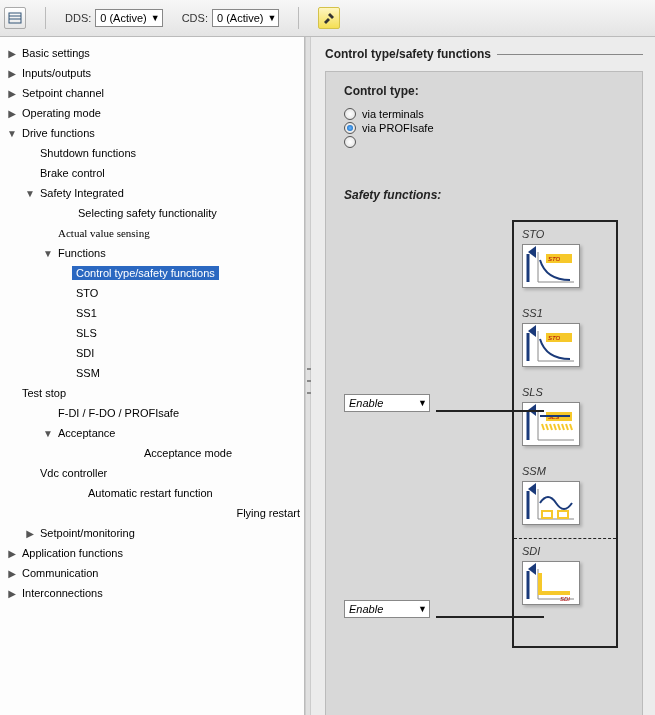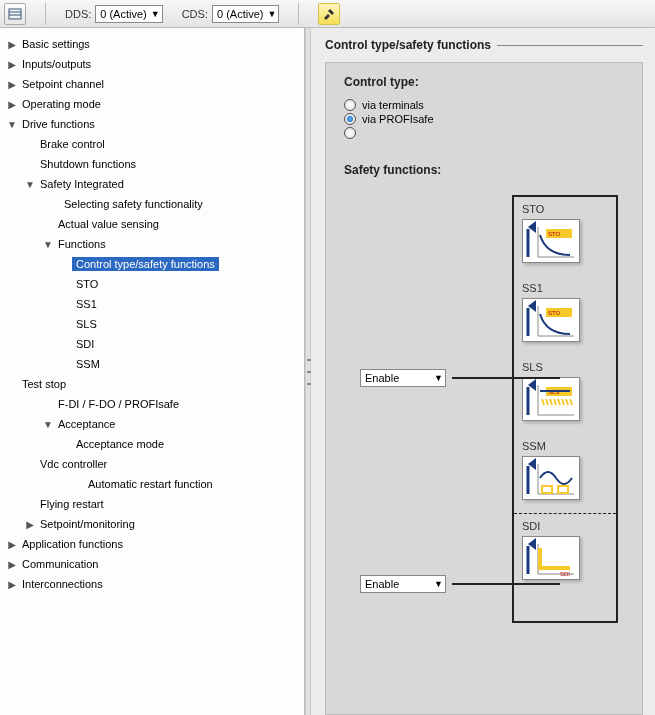--- a/index.html
+++ b/index.html
@@ -6,21 +6,21 @@
   body {
     margin: 0;
     font-family: Tahoma, Arial, sans-serif;
     font-size: 11px;
     background: #ececec;
     width: 655px;
     height: 715px;
     overflow: hidden;
   }
   .toolbar {
-    height: 28px;
+    height: 37px;
     background: linear-gradient(#f7f7f7, #e4e4e4);
     border-bottom: 1px solid #bbb;
     display: flex;
     align-items: center;
     padding: 0 4px;
     gap: 19px;
   }
   .tb-btn {
     width: 22px; height: 22px;
     border: 1px solid #aaa;
@@ -103,41 +103,41 @@
   }
   .radio {
     width:12px; height:12px; border:1px solid #555; border-radius:50%;
     background:radial-gradient(#fff,#ddd);
     display:flex; align-items:center; justify-content:center;
   }
   .radio.checked::after {
     content:""; width:6px; height:6px; border-radius:50%;
     background:radial-gradient(#6ab8ff,#0a5fb8);
   }
-  .safety-wrap { margin-top:24px; }
+  .safety-wrap { margin-top:40px;font-style:italic; }
   .sf-body { position:relative; margin-top:18px; height:430px; }
   .sf-box {
     position:absolute; right:6px; top:0;
     width:106px; height:428px;
     border:2px solid #222;
   }
   .sf-item {
     height:78px; padding:6px 8px 0 8px;
   }
   .sf-item.dashed { border-top:1px dashed #222; }
   .sf-label { font-size:11px; color:#333; margin-bottom:4px; }
   .sf-icon {
     width:58px; height:44px; background:#fff;
     border:1px solid #888; box-shadow:2px 2px 3px rgba(0,0,0,0.2);
     display:flex;align-items:center;justify-content:center;
     position:relative;
   }
   .sf-enable {
-    position:absolute; left:16px;
-    display:flex; align-items:center;
+    position:absolute; left:0;
+    display:flex; align-items:flex-end;
   }
   .sf-enable .combo { width:86px; justify-content:space-between; }
   .sf-hline { height:2px; background:#222; flex:1; margin-left:6px; }
 </style>
 </head>
 <body>
 
 <div class="toolbar">
   <div class="tb-btn">
     <svg width="14" height="12">
@@ -188,35 +188,35 @@
       <div class="tree-row" style="padding-left: 6px;">
         <span class="toggle">▶</span>
         <span class="lbl">Operating mode</span>
       </div>
       <div class="tree-row" style="padding-left: 6px;">
         <span class="toggle">▼</span>
         <span class="lbl">Drive functions</span>
       </div>
       <div class="tree-row" style="padding-left: 24px;">
         <span class="toggle"></span>
+        <span class="lbl">Shutdown functions</span>
+      </div>
+      <div class="tree-row" style="padding-left: 24px;">
+        <span class="toggle"></span>
         <span class="lbl">Brake control</span>
-      </div>
-      <div class="tree-row" style="padding-left: 24px;">
-        <span class="toggle"></span>
-        <span class="lbl">Shutdown functions</span>
       </div>
       <div class="tree-row" style="padding-left: 24px;">
         <span class="toggle">▼</span>
         <span class="lbl">Safety Integrated</span>
       </div>
-      <div class="tree-row" style="padding-left: 48px;">
+      <div class="tree-row" style="padding-left: 62px;">
         <span class="toggle"></span>
         <span class="lbl">Selecting safety functionality</span>
       </div>
-      <div class="tree-row" style="padding-left: 42px;">
+      <div class="tree-row" style="padding-left: 42px; font-family: Liberation Serif, serif;">
         <span class="toggle"></span>
         <span class="lbl">Actual value sensing</span>
       </div>
       <div class="tree-row" style="padding-left: 42px;">
         <span class="toggle">▼</span>
         <span class="lbl">Functions</span>
       </div>
       <div class="tree-row selected" style="padding-left: 60px;">
         <span class="toggle"></span>
         <span class="lbl">Control type/safety functions</span>
@@ -246,33 +246,33 @@
         <span class="lbl">Test stop</span>
       </div>
       <div class="tree-row" style="padding-left: 42px;">
         <span class="toggle"></span>
         <span class="lbl">F-DI / F-DO / PROFIsafe</span>
       </div>
       <div class="tree-row" style="padding-left: 42px;">
         <span class="toggle">▼</span>
         <span class="lbl">Acceptance</span>
       </div>
-      <div class="tree-row" style="padding-left: 60px;">
+      <div class="tree-row" style="padding-left: 60px; justify-content: center;">
         <span class="toggle"></span>
         <span class="lbl">Acceptance mode</span>
       </div>
       <div class="tree-row" style="padding-left: 24px;">
         <span class="toggle"></span>
         <span class="lbl">Vdc controller</span>
       </div>
       <div class="tree-row" style="padding-left: 24px; margin-left: 48px;">
         <span class="toggle"></span>
         <span class="lbl">Automatic restart function</span>
       </div>
-      <div class="tree-row" style="padding-left: 24px;">
+      <div class="tree-row" style="padding-left: 24px; justify-content: flex-end;">
         <span class="toggle"></span>
         <span class="lbl">Flying restart</span>
       </div>
       <div class="tree-row" style="padding-left: 24px;">
         <span class="toggle">▶</span>
         <span class="lbl">Setpoint/monitoring</span>
       </div>
       <div class="tree-row" style="padding-left: 6px;">
         <span class="toggle">▶</span>
         <span class="lbl">Application functions</span>

